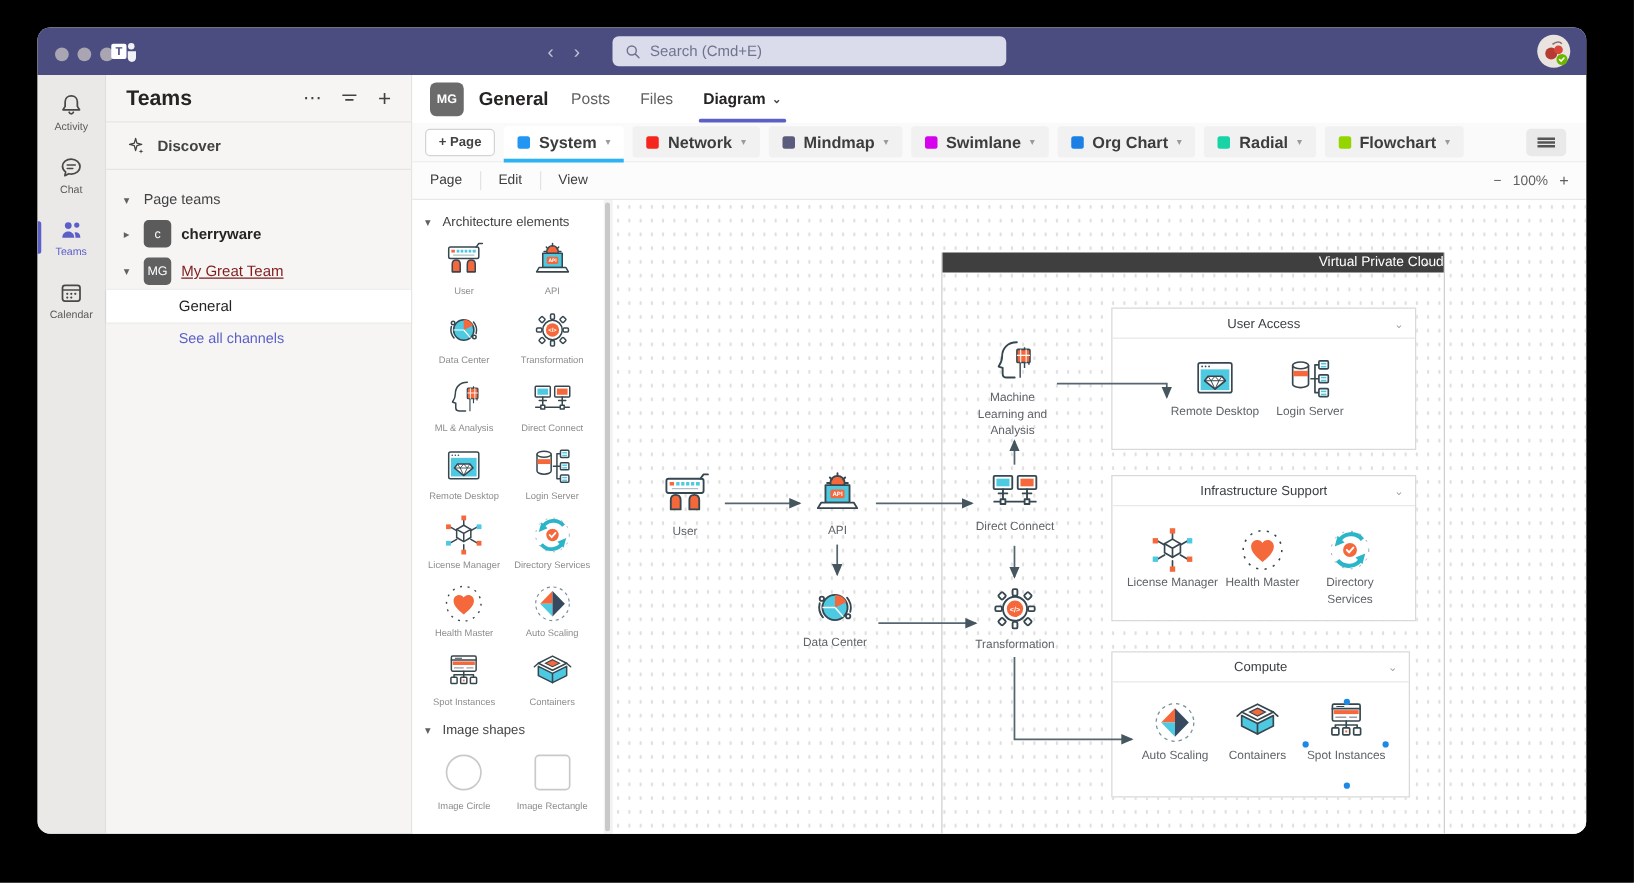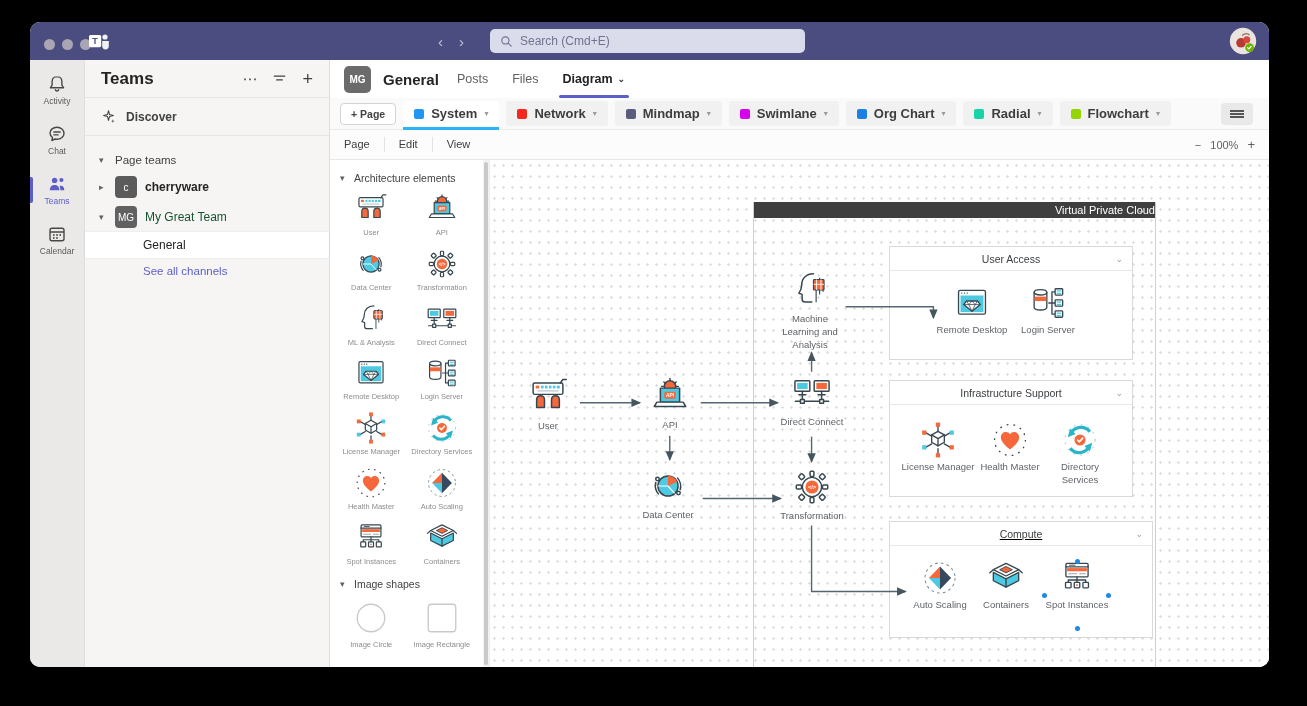--- a/index.html
+++ b/index.html
@@ -211,21 +211,21 @@
           <span style="font-size:11.5px;color:#424242;">Page teams</span>
         </div>
         <div class="tree-row" style="height:30px;">
           <span class="caret">▸</span>
           <span class="t-avatar" style="background:#5b5b5b;">c</span>
           <span class="team-name bold">cherryware</span>
         </div>
         <div class="tree-row" style="height:30px;">
           <span class="caret">▾</span>
           <span class="t-avatar">MG</span>
-          <span class="team-name" style="color:#14532d;">My Great Team</span>
+          <span class="team-name" style="color:#7f1d1d;text-decoration:underline;">My Great Team</span>
         </div>
         <div class="channel-row active">
           <span>General</span>
         </div>
         <div class="channel-row">
           <span class="seeall">See all channels</span>
         </div>
       </div>
     </div>
 
@@ -613,21 +613,21 @@
                 <circle cx="24" cy="24" r="19" fill="none" stroke="#90a4ae" stroke-width="1" stroke-dasharray="2 7"></circle>
                 <path d="M36.5 13.5 A14.5 14.5 0 0 0 12.5 15.5" fill="none" stroke="#2ab5c8" stroke-width="4.2"></path>
                 <path d="M8.5 20.5 L11.5 9.5 L18.5 16.5 Z" fill="#2ab5c8"></path>
                 <path d="M11.5 34.5 A14.5 14.5 0 0 0 35.5 32.5" fill="none" stroke="#2ab5c8" stroke-width="4.2"></path>
                 <path d="M39.5 27.5 L36.5 38.5 L29.5 31.5 Z" fill="#2ab5c8"></path>
                 <circle cx="24" cy="24" r="7" fill="#f4683b"></circle>
                 <path d="M20.8 24 l2.3 2.4 4.3 -4.8" stroke="#fff" stroke-width="2" fill="none" stroke-linecap="round"></path>
               </svg>
               <div class="nlbl">Directory Services</div>
             </div>
-            <div class="group-box" style="left: 399px; top: 361px; width: 264px; height: 117px; text-decoration: underline;">
+            <div class="group-box" style="left: 399px; top: 361px; width: 239px; height: 117px;">
               <div class="group-header">
                 <span>Compute</span>
                 <span class="group-chev">⌄</span>
               </div>
             </div>
             <div class="cnode" style="left: 408px; top: 399px; width: 84px;">
               <svg width="38" height="38" viewBox="0 0 48 48">
                 <circle cx="24" cy="24" r="19" fill="none" stroke="#78909c" stroke-width="1.3" stroke-dasharray="3.5 4"></circle>
                 <path d="M24 9.5 L24 24 L10 24 Z" fill="#f4683b"></path>
                 <path d="M24 38.5 L24 24 L10 24 Z" fill="#4ec9e2"></path>

